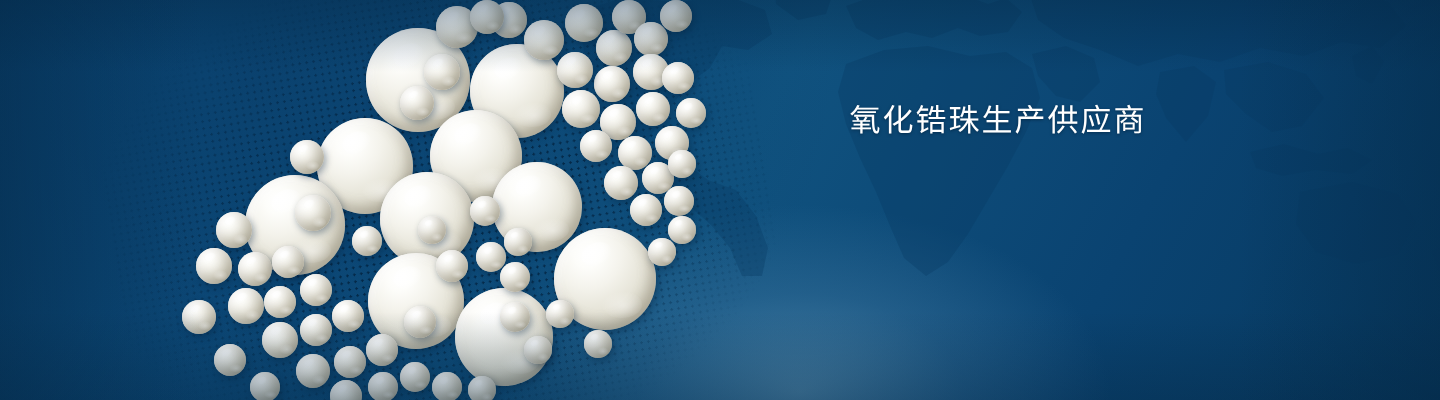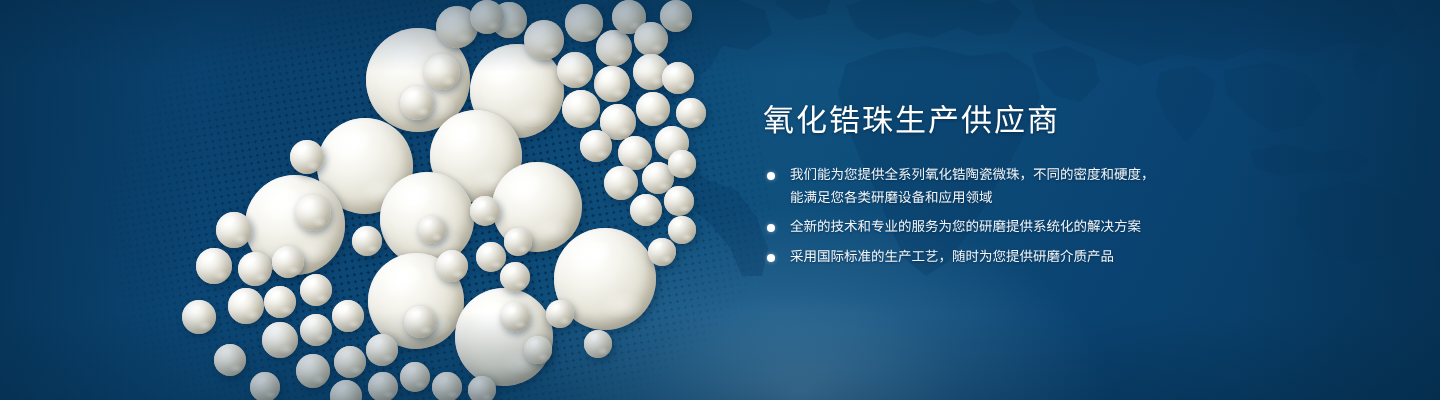--- a/index.html
+++ b/index.html
@@ -79,20 +79,21 @@
   .copy{
     position:absolute;left:763px;top:104px;width:470px;
     color:#ffffff;
   }
   .headline{
     margin:0 0 26px 0;
     font-size:31px;line-height:34px;font-weight:400;letter-spacing:2px;
     color:#ffffff;
     text-shadow:0 1px 3px rgba(2,26,48,.55);
     white-space:nowrap;
+    text-align:center;
   }
   .bullets{list-style:none;margin:0;padding:0;}
   .bullet{
     position:relative;padding-left:27px;
     margin-bottom:7px;
     font-size:13.5px;line-height:22.5px;
     color:#f2f6fa;
     text-shadow:0 1px 2px rgba(2,26,48,.5);
   }
   .bullet:last-child{margin-bottom:0;}
@@ -220,30 +221,15 @@
       <div class="bead" style="left: 584px; top: 330px; width: 28px; height: 28px;"></div>
       <div class="bead" style="left: 182px; top: 300px; width: 34px; height: 34px;"></div>
       <div class="bead" style="left: 214px; top: 344px; width: 32px; height: 32px;"></div>
       <div class="bead" style="left: 250px; top: 372px; width: 30px; height: 30px;"></div>
     </div>
 
   <div class="bg-vignette"></div>
 
   <div class="copy">
     <h1 class="headline">氧化锆珠生产供应商</h1>
-    <ul class="bullets" id="bullet-list">
-        <li class="bullet">
-          <span class="dot"></span>
-          <span class="bline">我们能为您提供全系列氧化锆陶瓷微珠，不同的密度和硬度，</span>
-          <span class="bline">能满足您各类研磨设备和应用领域</span>
-        </li>
-        <li class="bullet">
-          <span class="dot"></span>
-          <span class="bline">全新的技术和专业的服务为您的研磨提供系统化的解决方案</span>
-        </li>
-        <li class="bullet">
-          <span class="dot"></span>
-          <span class="bline">采用国际标准的生产工艺，随时为您提供研磨介质产品</span>
-        </li>
-      </ul>
   </div>
 
 </div>
 
 </body></html>

